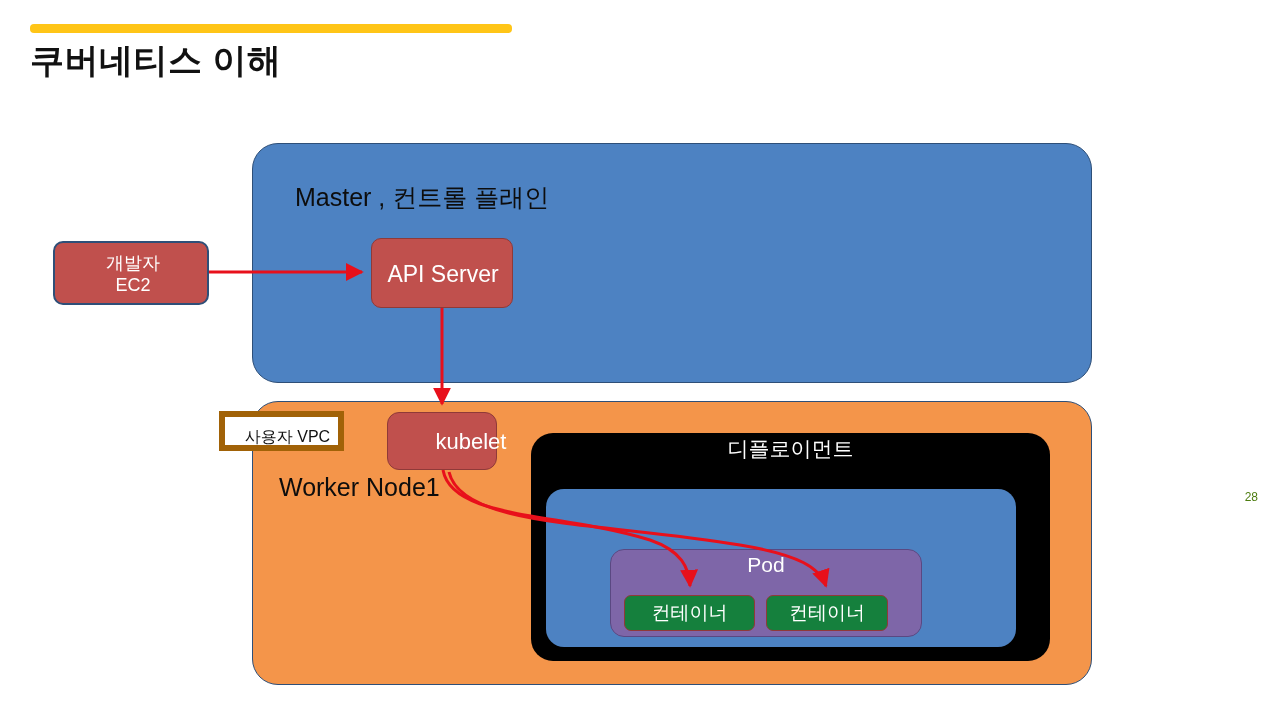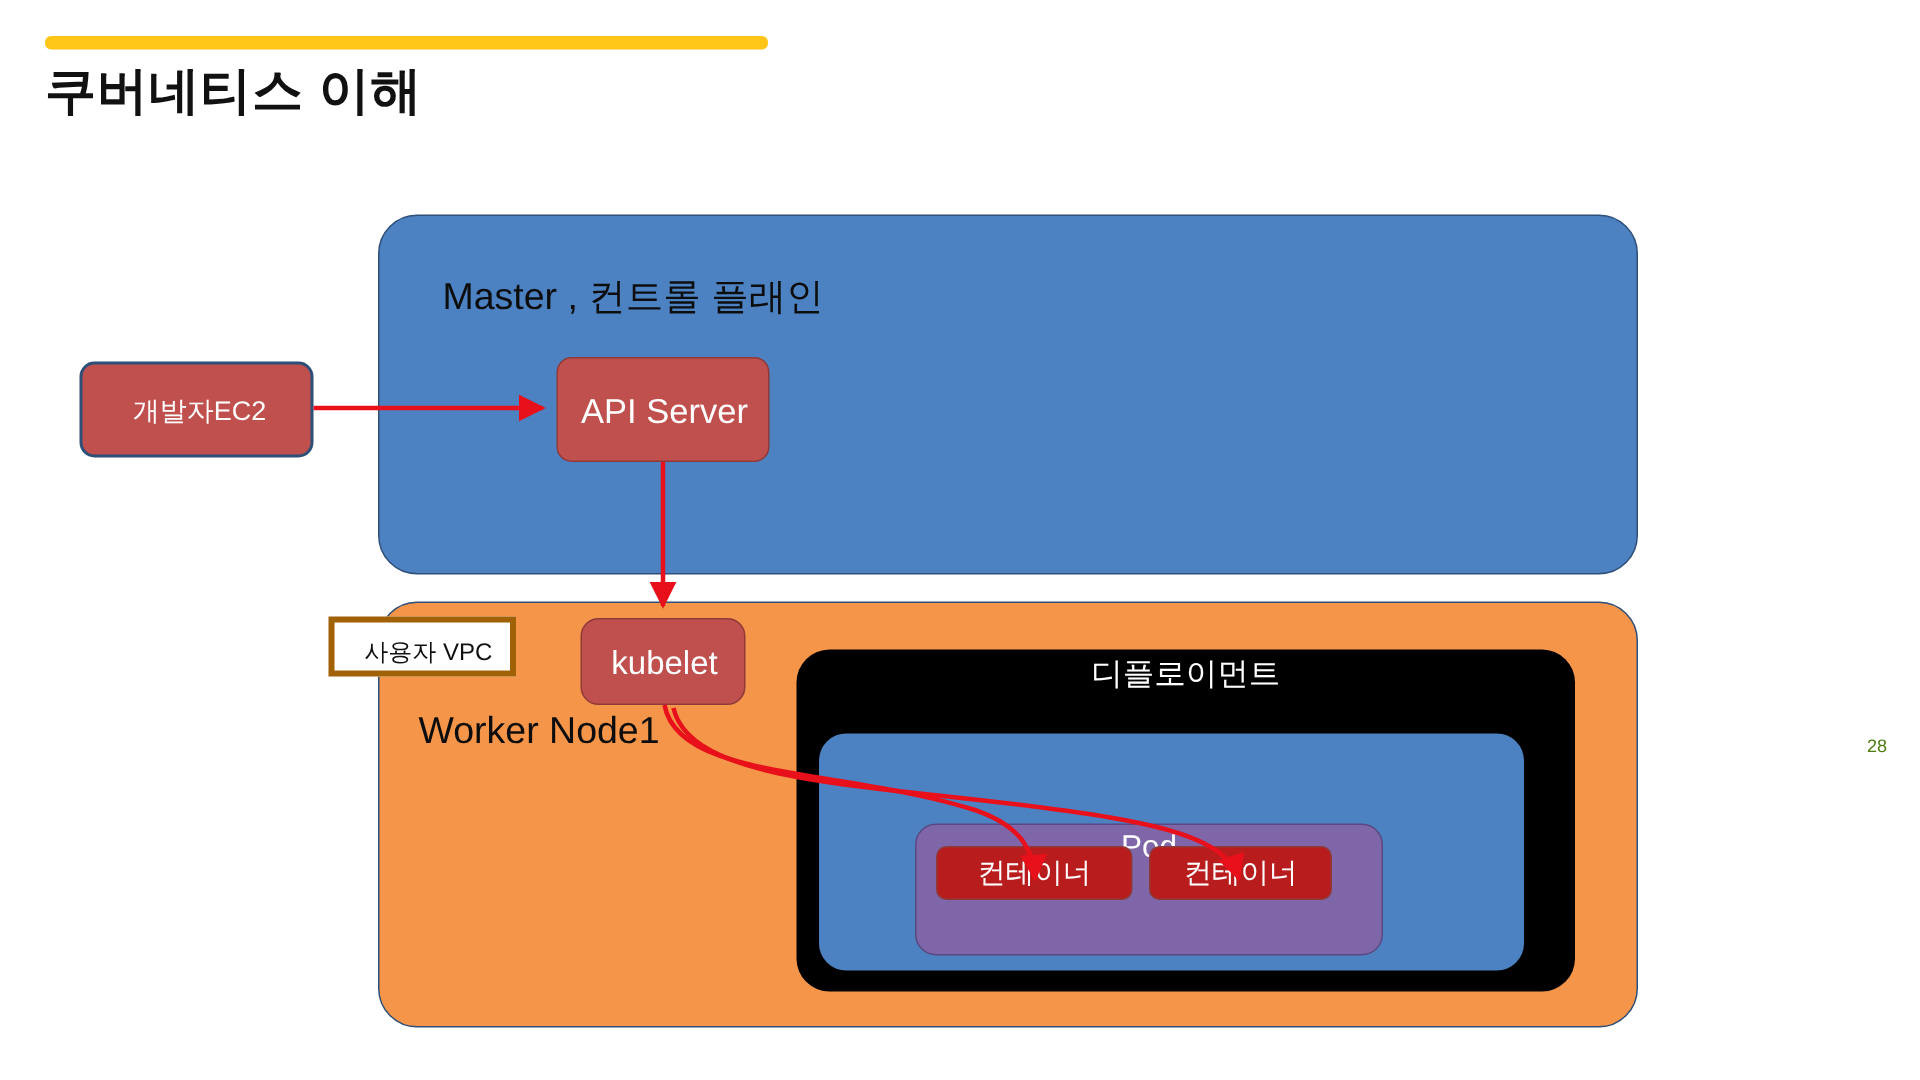--- a/index.html
+++ b/index.html
@@ -103,20 +103,21 @@
     background: #c0504d;
     border: 2px solid #2e4f78;
     border-radius: 10px;
   }
   #dev-ec2-label {
     left: 0;
     top: 0;
     width: 156px;
     height: 64px;
     display: flex;
+    flex-direction: column;
     align-items: center;
     justify-content: center;
     line-height: 1.22;
     font-size: 18px;
     color: #ffffff;
   }
 
   
   #worker-box {
     left: 252px;
@@ -134,21 +135,21 @@
     color: #0d0d0d;
   }
 
   
   #vpc-box {
     left: 219px;
     top: 411px;
     width: 125px;
     height: 40px;
     background: #ffffff;
-    border: 4px solid #a16207;
+    border: 6px solid #a16207;
     padding-left: 36px;
   }
   #vpc-label {
     left: 0;
     top: 0;
     width: 125px;
     height: 40px;
     display: flex;
     align-items: center;
     justify-content: center;
@@ -169,20 +170,21 @@
   #kubelet-label {
     left: 0;
     top: 0;
     width: 110px;
     height: 58px;
     display: flex;
     align-items: center;
     justify-content: center;
     font-size: 22px;
     color: #ffffff;
+    padding-left: 28px;
   }
 
   
   #deployment-box {
     left: 531px;
     top: 433px;
     width: 519px;
     height: 228px;
     background: #000000;
     border-radius: 22px;
@@ -230,23 +232,23 @@
     top: 553px;
     width: 312px;
     text-align: center;
     font-size: 21px;
     color: #ffffff;
   }
 
   
   .container-box {
     position: absolute;
-    top: 564px;
+    top: 595px;
     height: 36px;
-    background: #b91c1c;
+    background: #15803d;
     border: 1px solid #8f3a38;
     border-radius: 7px;
     display: flex;
     align-items: center;
     justify-content: center;
     font-size: 19px;
     color: #ffffff;
     box-sizing: border-box;
   }
   #container-1 { left: 624px; width: 131px; }

